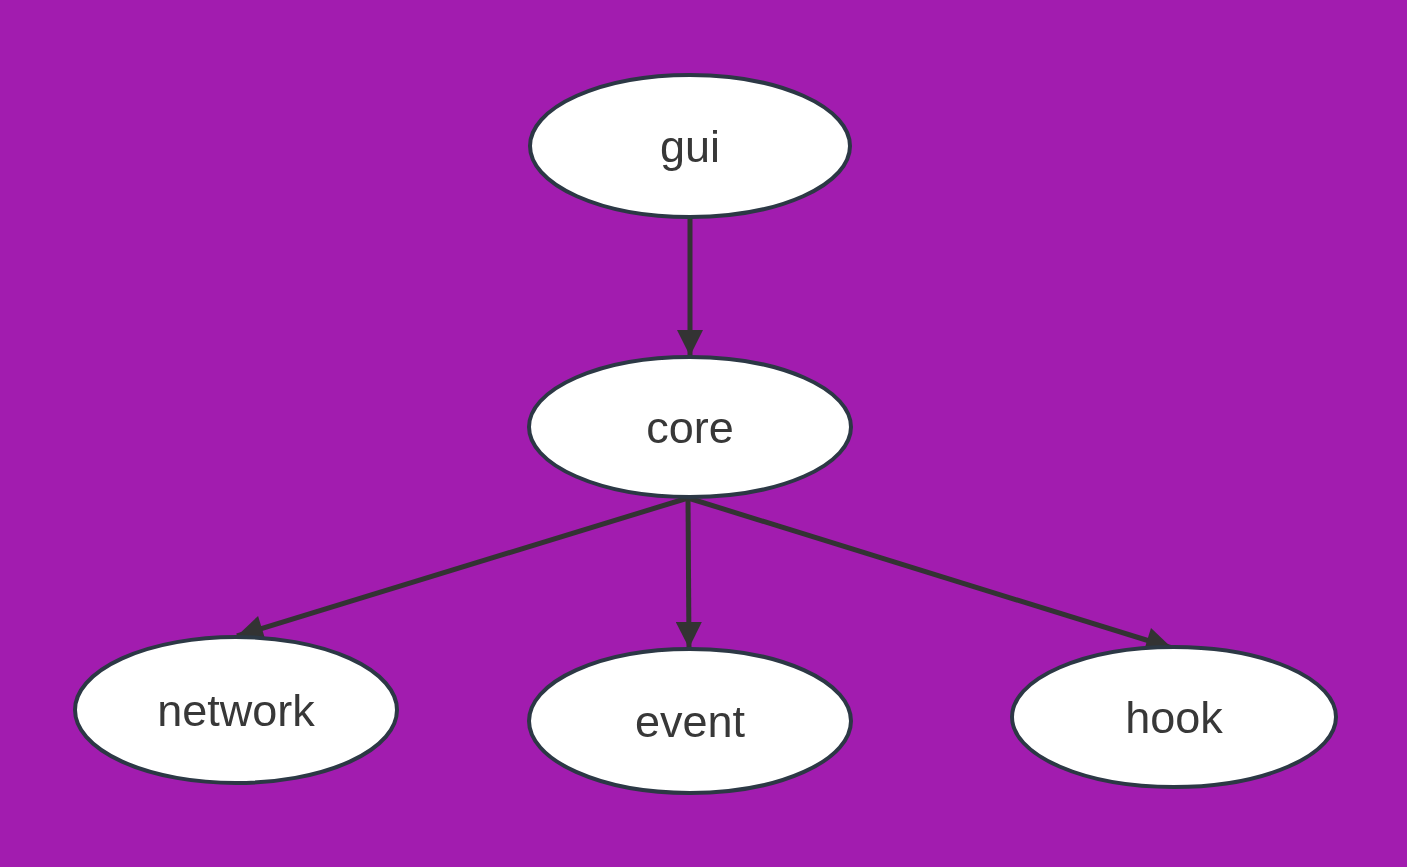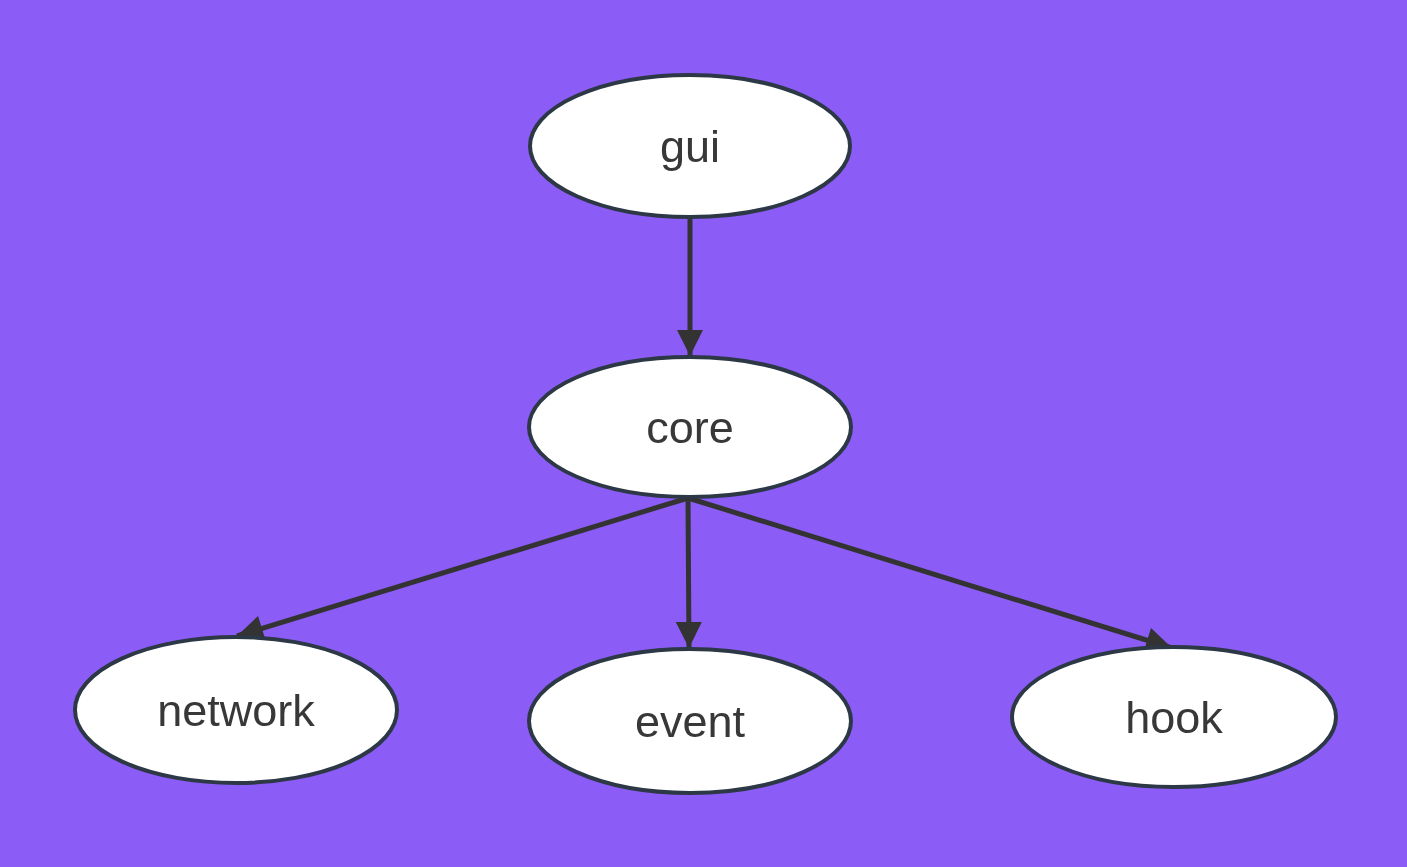--- a/index.html
+++ b/index.html
@@ -4,21 +4,21 @@
 <style>
   html, body {
     margin: 0;
     padding: 0;
     background: #000000;
   }
   .canvas {
     position: relative;
     width: 1407px;
     height: 867px;
-    background: #8b5cf6;
+    background: #a21caf;
     overflow: hidden;
   }
   svg { display: block; }
   .node-label {
     font-family: "Liberation Sans", "DejaVu Sans", sans-serif;
     font-size: 45px;
     font-weight: 400;
   }
 </style>
 </head>

